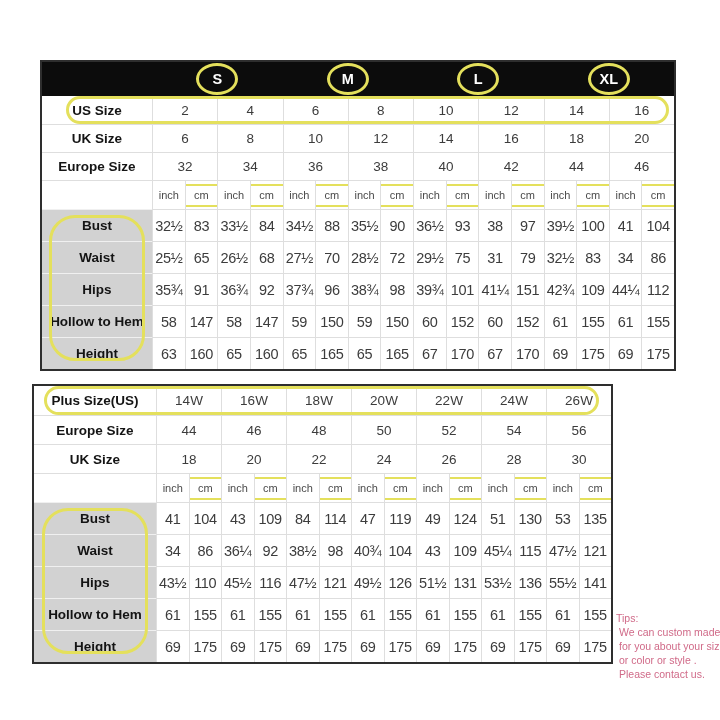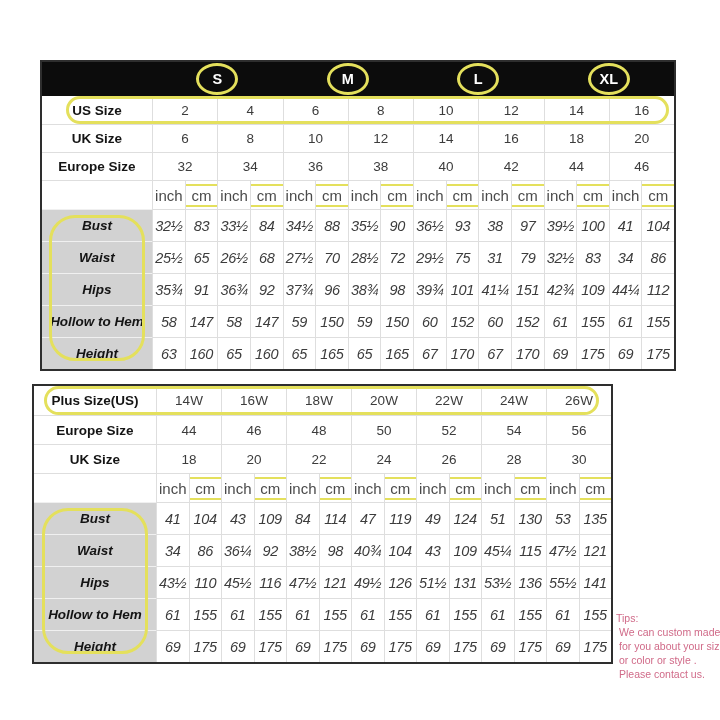--- a/index.html
+++ b/index.html
@@ -25,22 +25,22 @@
   .cell{display:flex;align-items:center;justify-content:center;box-sizing:border-box;
         border-left:1px solid #dedede;border-top:1px solid #dedede;color:#3c3c3c;overflow:hidden;}
   .row .cell:first-child{border-left:none;}
   .first-row .cell{border-top:none;}
   .label-cell{font-weight:bold;color:#141414;font-size:13.5px;}
   .gray{background:var(--labelgray,#d2d2d2);border-top-color:#f0f0f0 !important;border-left-color:#f0f0f0;}
   .size-row{height:28px;}
   .plus .size-row{height:29px;text-align:center;}
   .size-row .value-cell{font-size:13.5px;}
   .unit-row{height:29px;}
-  .unit-row .cell{font-size:15px;color:#4a4a4a;}
-  .measure-row{height:32px;font-style:italic;}
+  .unit-row .cell{font-size:11px;color:#4a4a4a;}
+  .measure-row{height:32px;}
   .measure-row .value-cell{font-size:14.5px;letter-spacing:-0.3px;}
   .measure-block{position:relative;}
 
   
   .oval{position:absolute;left:24px;right:5px;top:0;bottom:0;border:3px solid var(--yellow,#e4e05c);
         border-radius:16px;pointer-events:none;}
   .plus .oval{left:10px;right:12px;}
   .label-rect{position:absolute;top:6px;bottom:8px;border:3px solid var(--yellow,#e4e05c);
         border-radius:26px;pointer-events:none;}
   .standard .label-rect{left:7px;width:90px;}

